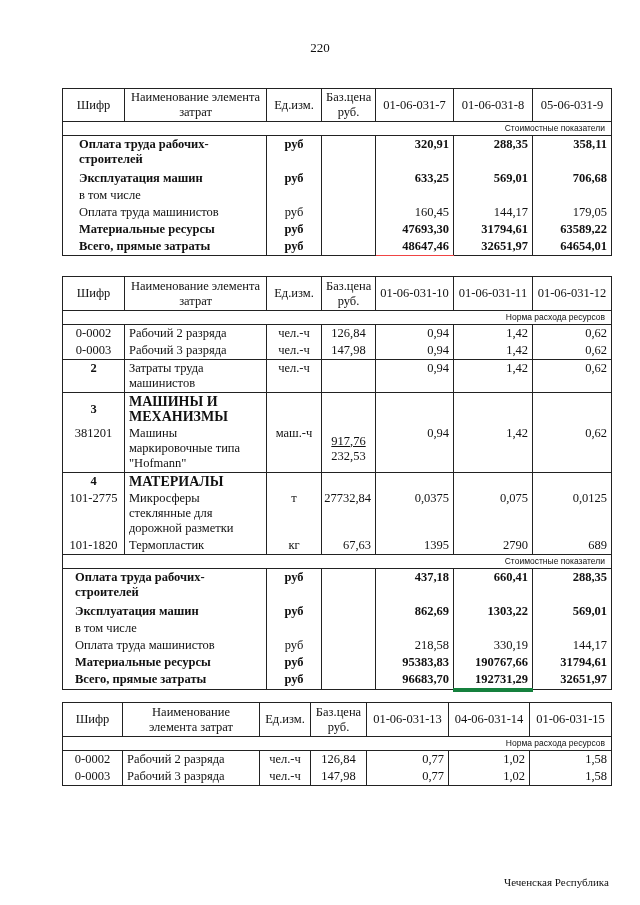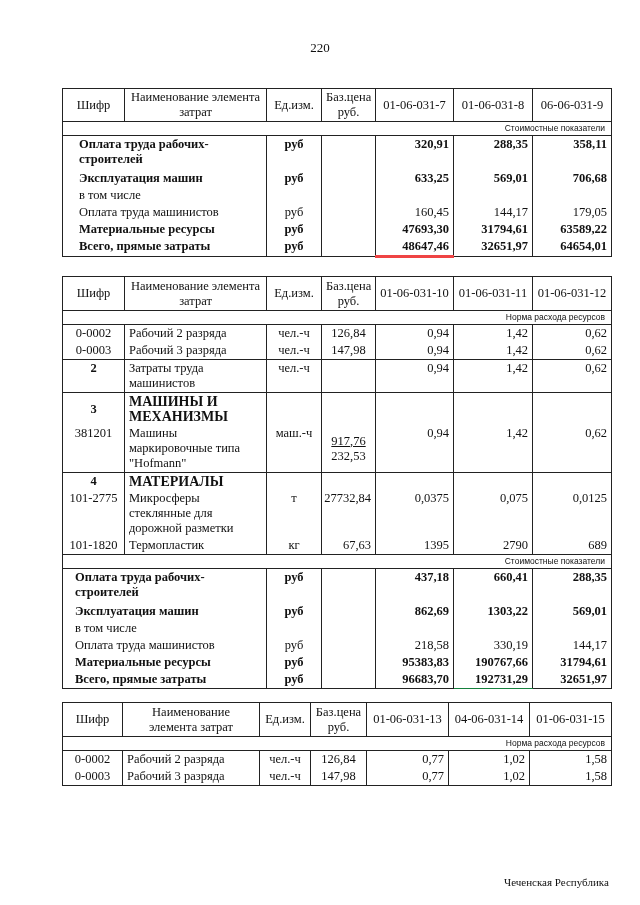--- a/index.html
+++ b/index.html
@@ -35,21 +35,21 @@
       <col style="width:79px">
     </colgroup>
   <tbody>
       <tr style="height:32px">
     <th>Шифр</th>
     <th>Наименование элемента затрат</th>
     <th>Ед.изм.</th>
     <th>Баз.цена руб.</th>
     <th>01-06-031-7</th>
     <th>01-06-031-8</th>
-    <th>06-06-031-9</th>
+    <th>05-06-031-9</th>
   </tr>
   <tr>
         <td colspan="7" class="section">Стоимостные показатели</td>
       </tr>
   <tr class="summary" style="height:34px">
     <td colspan="2" class="b" style="vertical-align:top;padding-left:16px">Оплата труда рабочих-строителей</td>
     <td class="c b" style="vertical-align:top">руб</td>
         <td></td>
     <td class="num b" style="vertical-align:top">320,91</td>
     <td class="num b" style="vertical-align:top">288,35</td>
@@ -84,21 +84,21 @@
     <td class="c b">руб</td>
         <td></td>
     <td class="num b">47693,30</td>
     <td class="num b">31794,61</td>
     <td class="num b">63589,22</td>
   </tr>
   <tr class="summary" style="border-bottom:1px solid #222">
     <td colspan="2" class="b" style="padding-left:16px;border-bottom:1px solid #222">Всего, прямые затраты</td>
     <td class="c b" style="border-bottom:1px solid #222">руб</td>
         <td style="border-bottom:1px solid #222"></td>
-    <td class="num b" style="border-bottom:3px solid #ef4444">48647,46</td>
+    <td class="num b" style="border-bottom:1px solid #ef4444">48647,46</td>
     <td class="num b" style="border-bottom:1px solid #222">32651,97</td>
     <td class="num b" style="border-bottom:1px solid #222">64654,01</td>
   </tr>
 </tbody>
   </table>
 
 <table style="top:276px;left:62px;width:549px;">
   <colgroup>
       <col style="width:62px">
       <col style="width:142px">
@@ -234,21 +234,21 @@
         <td></td>
     <td class="num b">95383,83</td>
     <td class="num b">190767,66</td>
     <td class="num b">31794,61</td>
   </tr>
   <tr class="summary">
     <td colspan="2" class="b" style="padding-left:12px;border-bottom:1px solid #222">Всего, прямые затраты</td>
     <td class="c b" style="border-bottom:1px solid #222">руб</td>
         <td style="border-bottom:1px solid #222"></td>
     <td class="num b" style="border-bottom:1px solid #222">96683,70</td>
-    <td class="num b" style="border-bottom:1px solid #15803d">192731,29</td>
+    <td class="num b" style="border-bottom:4px solid #15803d">192731,29</td>
     <td class="num b" style="border-bottom:1px solid #222">32651,97</td>
   </tr>
 </tbody>
   </table>
 
 <table style="top:702px;left:62px;width:549px;">
   <colgroup>
       <col style="width:60px">
       <col style="width:137px">
       <col style="width:51px">

